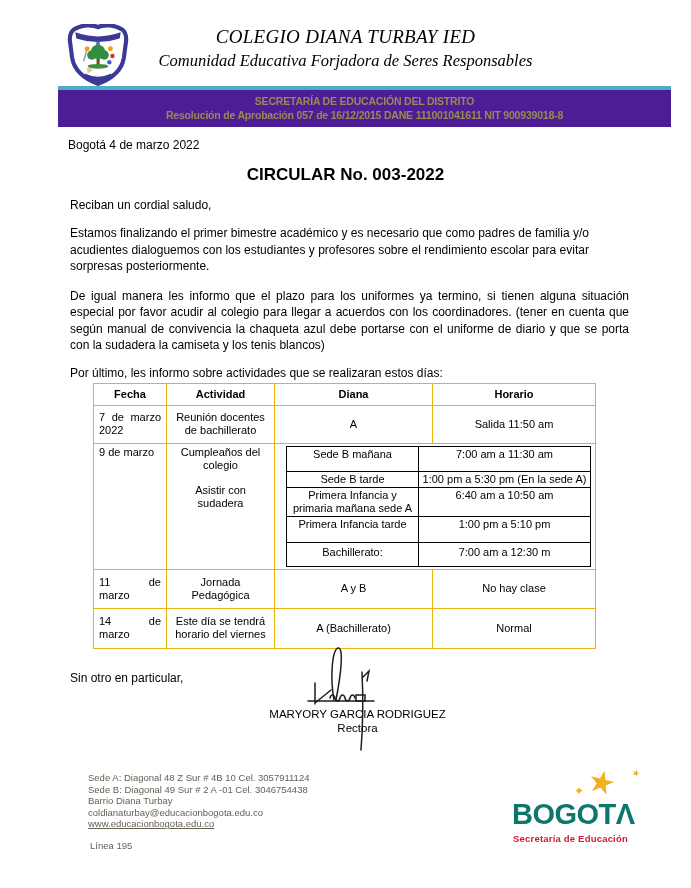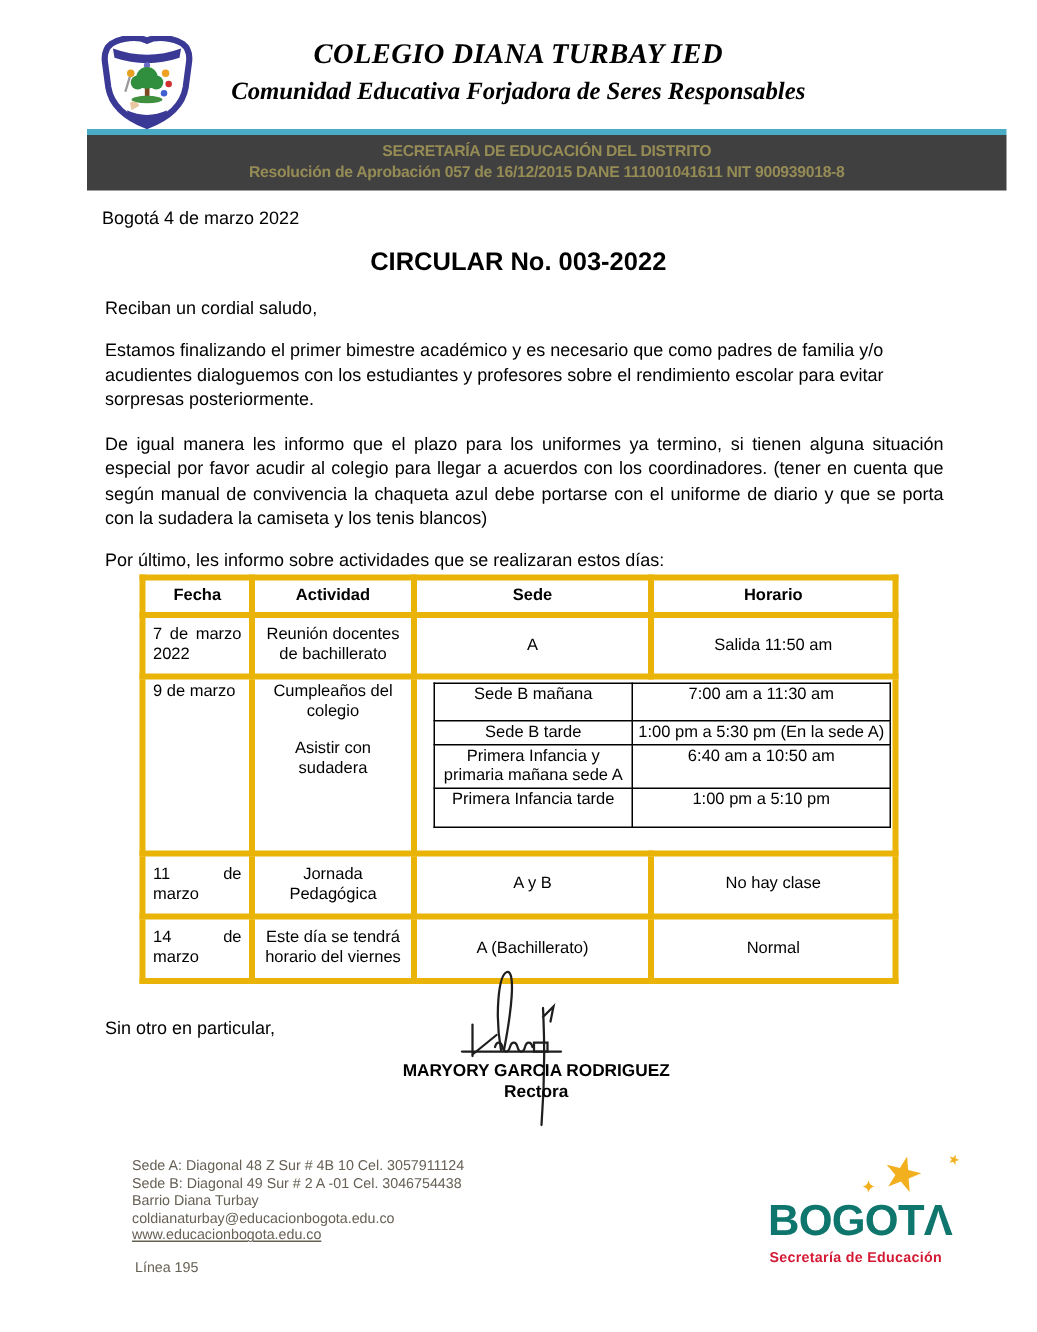--- a/index.html
+++ b/index.html
@@ -6,48 +6,48 @@
   .page {
     position:relative; width:691px; height:888px; background:#fff;
     font-family:"Liberation Sans", sans-serif; color:#000; overflow:hidden;
   }
 
   
   .header { position:relative; height:86px; }
   .crest { position:absolute; left:66px; top:24px; width:64px; height:62px; }
   .header-text {
     position:absolute; left:0; right:0; top:26px; text-align:center;
-    font-family:"Liberation Serif", serif; font-style:italic; font-weight:bold;
+    font-family:"Liberation Serif", serif; font-style:italic; font-weight:normal;
   }
   .school-name { font-size:19px; letter-spacing:.3px; }
   .school-motto { font-size:16.5px; margin-top:3px; }
 
   .teal-bar { margin-left:58px; width:613px; height:4px; background:#4BACC6; }
   .gray-banner {
-    margin-left:58px; width:613px; background:#404040; padding:5px 0 6px 0;
+    margin-left:58px; width:613px; background:#4c1d95; padding:5px 0 6px 0;
     text-align:center; color:#958B55; font-weight:bold;
   }
   .banner-line1 { font-size:10.5px; letter-spacing:-0.2px; }
   .banner-line2 { font-size:10.5px; letter-spacing:-0.2px; margin-top:2px; }
 
   
   .date-line { margin:11px 62px 0 68px; font-size:12px; }
   .circular-title { margin-top:13px; text-align:center; font-weight:bold; font-size:17px; }
   .salutation { margin:23px 62px 0 70px; font-size:12px; }
   .greeting { margin:13px 62px 0 70px; font-size:12px; }
   .para { margin:13px 62px 0 70px; font-size:12px; line-height:16.5px; }
   .justified { text-align:justify; }
   .table-intro { margin:12px 62px 0 70px; font-size:12px; }
 
   
   table.schedule {
     margin:3px 0 0 93px; border-collapse:collapse; table-layout:fixed;
     width:502px; font-size:11px; line-height:13px;
   }
-  table.schedule th, table.schedule td { border:4px solid #eab308; padding:2px 5px; }
+  table.schedule th, table.schedule td { border:1px solid #eab308; padding:2px 5px; }
   table.schedule th { font-weight:bold; text-align:center; height:17px; }
   td.c { text-align:center; vertical-align:middle; }
   td.fecha { text-align:left; vertical-align:middle; }
   .jspread { text-align:justify; text-align-last:justify; }
   tr.row1 td { height:33px; }
   tr.row3 td { height:34px; }
   tr.row4 td { height:35px; }
   td.top { vertical-align:top; padding-top:9px; }
   td.merged { padding:0; vertical-align:top; height:110px; }
   .act2 { margin-top:12px; }
@@ -63,21 +63,21 @@
   tr.ir3 td { height:22px; }
   tr.ir4 td { height:23px; }
   tr.ir5 td { height:19px; padding-top:3px; }
 
   .closing { margin:22px 62px 0 70px; font-size:12px; }
 
   
   .sig-svg { position:absolute; left:290px; top:640px; pointer-events:none; }
   .sig-block {
     position:absolute; left:250px; top:707px; width:215px; text-align:center;
-    font-weight:bold; font-size:11.5px; line-height:14px;
+    font-weight:normal; font-size:11.5px; line-height:14px;
   }
 
   
   .footer-address {
     position:absolute; left:88px; top:772px; font-size:9.5px; line-height:11.6px;
     color:#666055;
   }
   .footer-link { text-decoration:underline; color:#666055; }
   .hotline { position:absolute; left:90px; top:840px; font-size:9.5px; color:#666055; }
 
@@ -141,21 +141,21 @@
     <colgroup>
         <col style="width:73px">
         <col style="width:108px">
         <col style="width:158px">
         <col style="width:163px">
       </colgroup>
     <tbody>
         <tr>
       <th>Fecha</th>
       <th>Actividad</th>
-      <th>Sede</th>
+      <th>Diana</th>
       <th>Horario</th>
     </tr>
     <tr class="row1">
       <td class="fecha">
         <div class="jspread">7 de marzo</div>
         <div>2022</div>
       </td>
       <td class="c">Reunión docentes de bachillerato</td>
       <td class="c">A</td>
       <td class="c">Salida 11:50 am</td>
@@ -182,20 +182,24 @@
               <td>Sede B tarde</td>
               <td>1:00 pm a 5:30 pm (En la sede A)</td>
             </tr>
             <tr class="ir3">
               <td>Primera Infancia y primaria mañana sede A</td>
               <td>6:40 am a 10:50 am</td>
             </tr>
             <tr class="ir4">
               <td>Primera Infancia tarde</td>
               <td>1:00 pm a 5:10 pm</td>
+            </tr>
+            <tr class="ir5">
+              <td>Bachillerato:</td>
+              <td>7:00 am a 12:30 m</td>
             </tr>
           </tbody>
               </table>
         </div>
       </td>
     </tr>
     <tr class="row3">
       <td class="fecha">
         <div class="jspread">11 de</div>
         <div>marzo</div>

